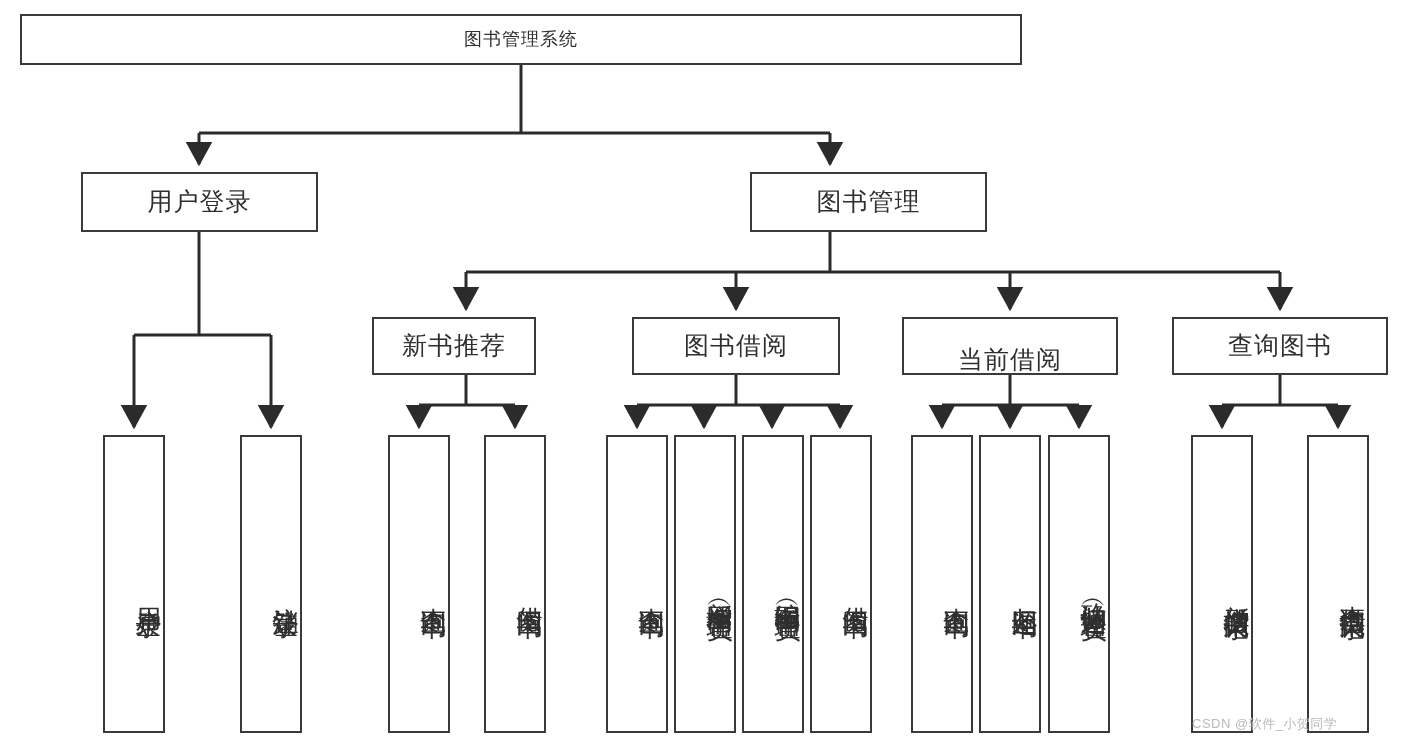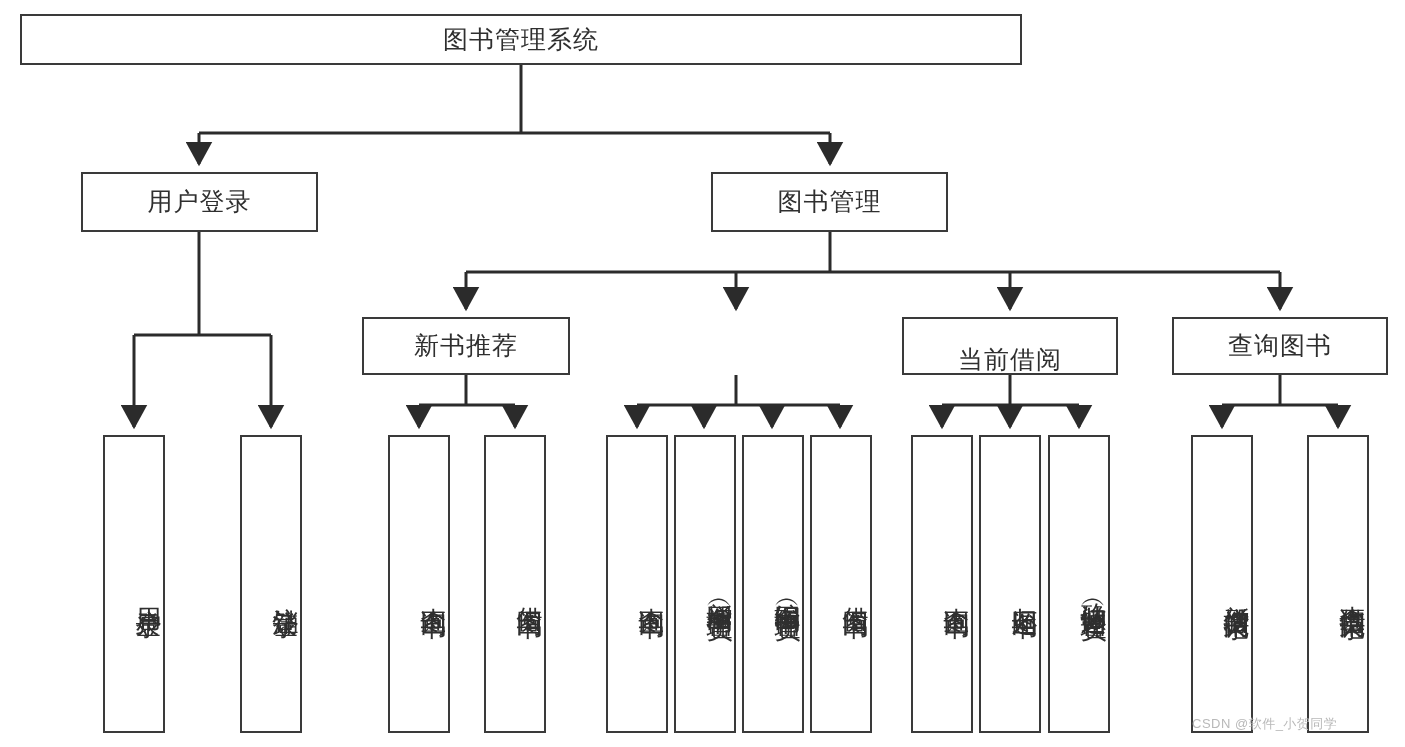--- a/index.html
+++ b/index.html
@@ -34,21 +34,21 @@
     align-items: center;
     justify-content: center;
     color: #2f2f2f;
   }
   .node.horiz {
     font-size: 25px;
     letter-spacing: 1px;
     line-height: 1.1;
   }
   .node.root {
-    font-size: 25px;
+    font-size: 18px;
   }
   .node.vert {
     writing-mode: vertical-rl;
     text-orientation: upright;
     align-items: flex-start;
     justify-content: center;
     padding-top: 14px;
     font-size: 26px;
     line-height: 1.12;
     letter-spacing: 2px;
@@ -121,26 +121,29 @@
     </g>
   </svg>
 
   <div class="node horiz root" style="left:20px; top:14px; width:1002px; height:51px;">
     <span>图书管理系统</span>
   </div>
 
   <div class="node horiz" style="left:81px; top:172px; width:237px; height:60px;">
     <span>用户登录</span>
   </div>
-  <div class="node horiz" style="left:711px; top:172px; width:237px; height:60px;">
+  <div class="node horiz" style="left:750px; top:172px; width:237px; height:60px;">
     <span>图书管理</span>
   </div>
 
-  <div class="node horiz" style="left:362px; top:317px; width:208px; height:58px;">
+  <div class="node horiz" style="left:372px; top:317px; width:164px; height:58px;">
     <span>新书推荐</span>
+  </div>
+  <div class="node horiz" style="left:632px; top:317px; width:208px; height:58px;">
+    <span>图书借阅</span>
   </div>
   <div class="node horiz" style="left:902px; top:317px; width:216px; height:58px;align-items:flex-end;">
     <span>当前借阅</span>
   </div>
   <div class="node horiz" style="left:1172px; top:317px; width:216px; height:58px;">
     <span>查询图书</span>
   </div>
 
   <div class="node vert" style="left:103px; top:435px; width:62px; height:298px;">
     <span>用户登录</span>

